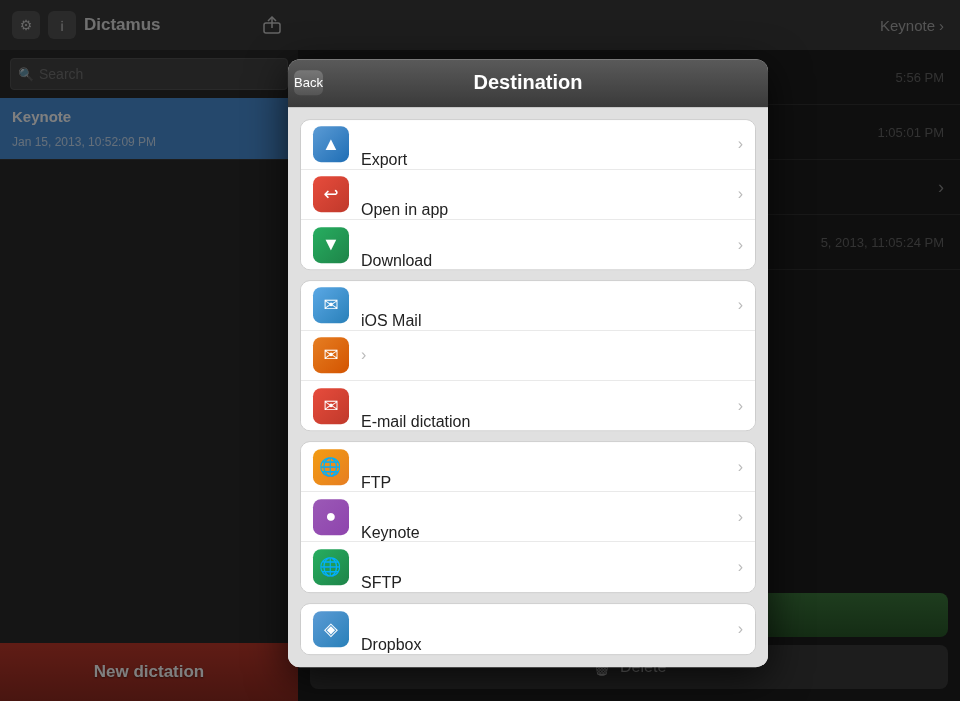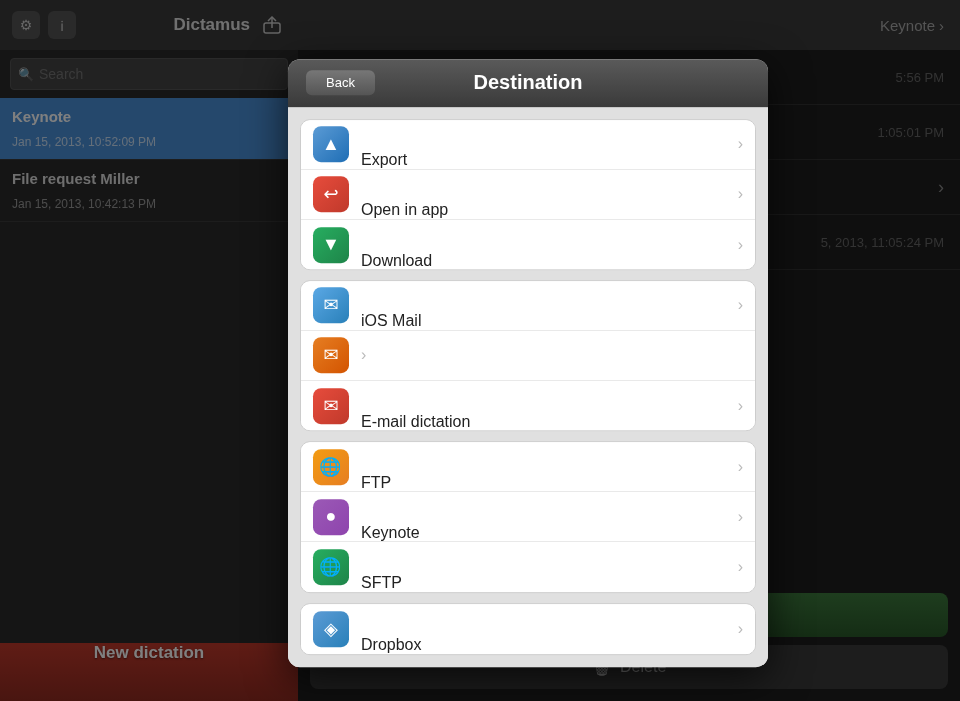--- a/index.html
+++ b/index.html
@@ -38,21 +38,21 @@
       border-radius: 6px;
       display: flex; align-items: center; justify-content: center;
       color: #ccc; font-size: 14px;
     }
 
     .title-bar-title {
       flex: 1;
       color: #e0e0e0;
       font-size: 17px;
       font-weight: 600;
-      text-align: right;
+      text-align: left;
     }
 
     .title-bar-share {
       width: 28px; height: 28px;
       display: flex; align-items: center; justify-content: center;
       color: #ccc; font-size: 14px;
     }
 
     .search-bar {
       padding: 8px 10px;
@@ -107,20 +107,21 @@
     }
 
     .list-item:not(.active) .list-item-title { color: #ddd; }
     .list-item:not(.active) .list-item-date { color: #999; }
 
     .new-dictation-btn {
       margin-top: auto;
       height: 58px;
       background: linear-gradient(to bottom, #c0392b, #922b21);
       display: flex;
+      align-items: center;
       justify-content: center;
       cursor: pointer;
     }
 
     .new-dictation-label {
       color: #fff;
       font-size: 17px;
       font-weight: 600;
       text-shadow: 0 1px 2px rgba(0,0,0,0.5);
     }
@@ -222,26 +223,26 @@
     }
 
     .modal-title {
       color: #fff;
       font-size: 20px;
       font-weight: 600;
     }
 
     .back-btn {
       position: absolute;
-      left: 18px;
+      left: 6px;
       background: linear-gradient(to bottom, #777, #555);
       color: #fff;
       border: none;
       border-radius: 6px;
-      padding: 5px 20px;
+      padding: 5px 0;
       font-size: 13px;
       cursor: pointer;
     }
 
     .modal-body {
       padding: 12px;
       background: #e0e0e0;
       display: flex;
       flex-direction: column;
       gap: 10px;
@@ -329,24 +330,20 @@
       <span class="search-icon-inner">🔍</span>
       <input class="search-input" type="text" placeholder="Search" style="">
     </div>
   </div>
 
   <div id="list-container">
       <div class="list-item active">
       <div class="list-item-title">Keynote</div>
       <div class="list-item-date">Jan 15, 2013, 10:52:09 PM</div>
     </div>
-      <div class="list-item">
-      <div class="list-item-title">File request Miller</div>
-      <div class="list-item-date">Jan 15, 2013, 10:42:13 PM</div>
-    </div>
     </div>
 
   <div class="new-dictation-btn">
     <span class="new-dictation-label">New dictation</span>
   </div>
 </div>
 
 <div class="right-panel">
   <div class="right-header">
     <div class="keynote-btn">

